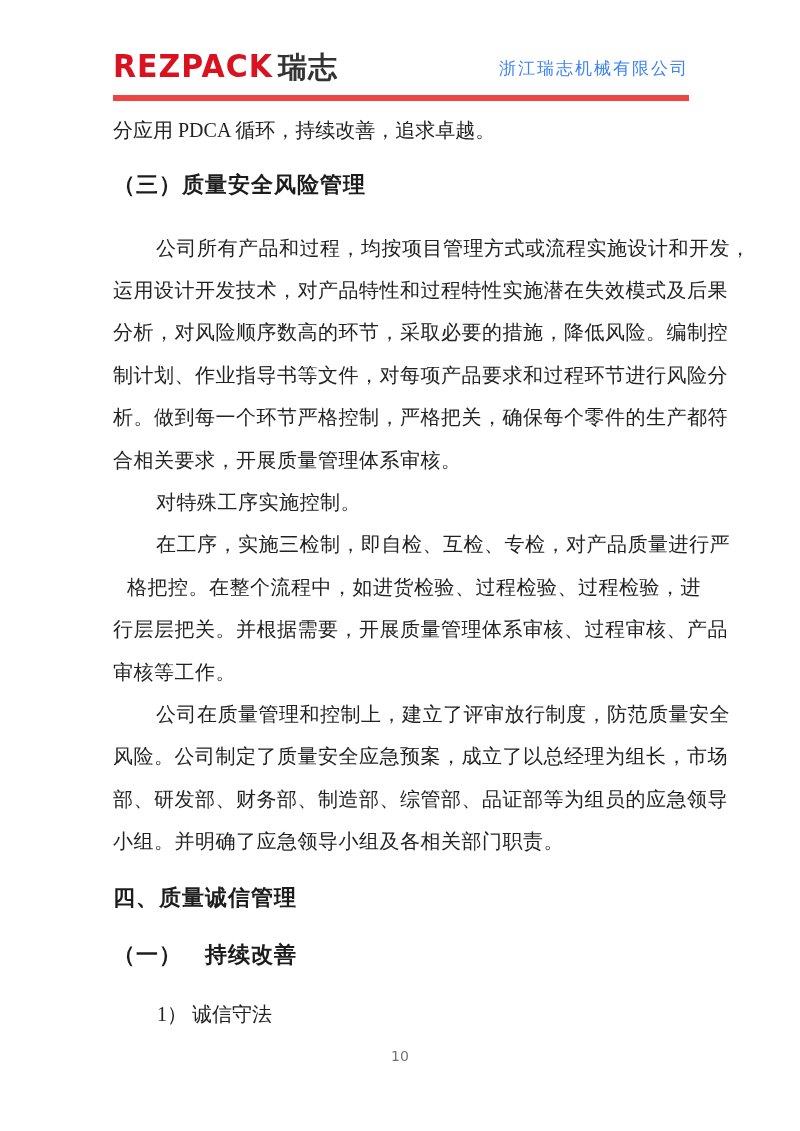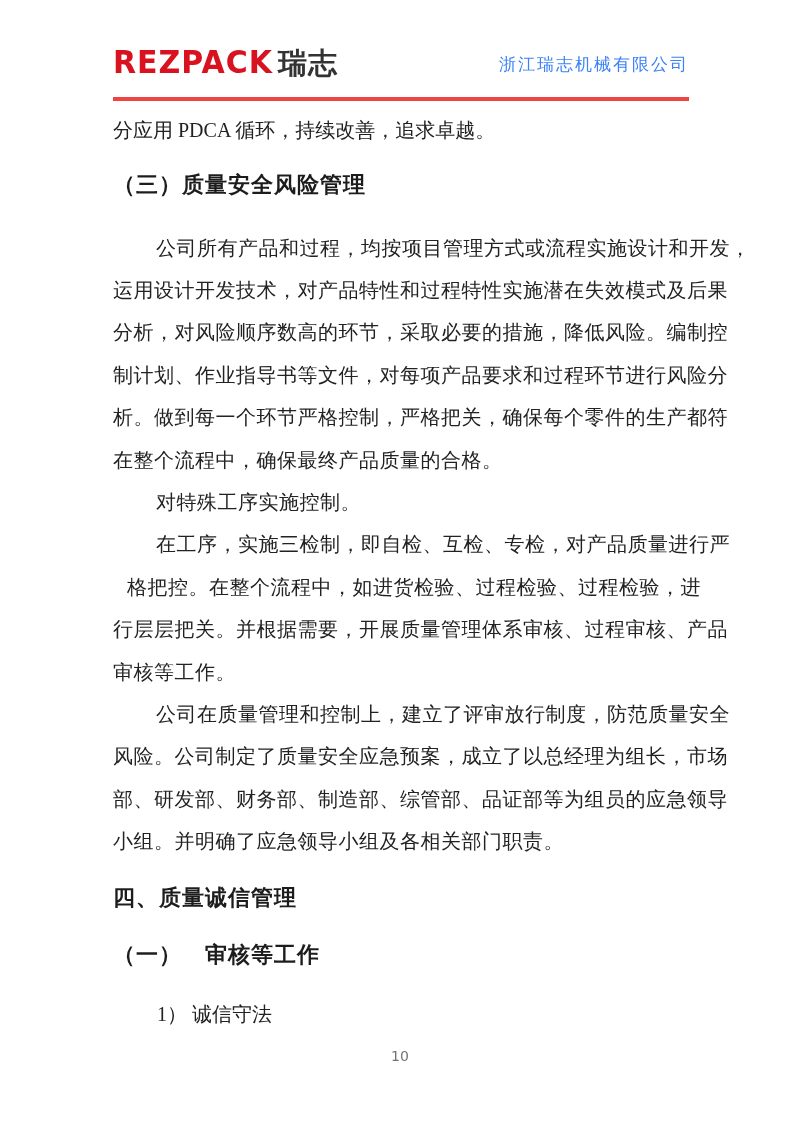--- a/index.html
+++ b/index.html
@@ -20,22 +20,22 @@
     top: 0;
     width: 576px;
     height: 100%;
   }
   
   .header {
     padding-top: 56px;
     display: flex;
     justify-content: space-between;
     align-items: flex-end;
-    border-bottom: 4px solid #ef4444;
-    padding-bottom: 19px;
+    border-bottom: 6px solid #ef4444;
+    padding-bottom: 13px;
     height: 101px;
   }
   .logo { display: flex; align-items: baseline; line-height: 1; }
   .logo-latin {
     font-family: "DejaVu Sans", "Liberation Sans", sans-serif;
     font-weight: 900;
     font-size: 30px;
     letter-spacing: 1px;
     color: #d8121f;
     transform: scaleY(1.05);
@@ -142,38 +142,38 @@
     <div class="intro-line">分应用 PDCA 循环，持续改善，追求卓越。</div>
 
     <div class="section-heading">（三）质量安全风险管理</div>
 
     <div class="lines">
       <div class="line indent-2">公司所有产品和过程，均按项目管理方式或流程实施设计和开发，</div>
       <div class="line">运用设计开发技术，对产品特性和过程特性实施潜在失效模式及后果</div>
       <div class="line">分析，对风险顺序数高的环节，采取必要的措施，降低风险。编制控</div>
       <div class="line">制计划、作业指导书等文件，对每项产品要求和过程环节进行风险分</div>
       <div class="line">析。做到每一个环节严格控制，严格把关，确保每个零件的生产都符</div>
-      <div class="line">在整个流程中，确保最终产品质量的合格。</div>
+      <div class="line">合相关要求，开展质量管理体系审核。</div>
 
       <div class="line indent-2">对特殊工序实施控制。</div>
 
       <div class="line indent-2">在工序，实施三检制，即自检、互检、专检，对产品质量进行严</div>
       <div class="line indent-1">格把控。在整个流程中，如进货检验、过程检验、过程检验，进</div>
       <div class="line">行层层把关。并根据需要，开展质量管理体系审核、过程审核、产品</div>
       <div class="line">审核等工作。</div>
 
       <div class="line indent-2">公司在质量管理和控制上，建立了评审放行制度，防范质量安全</div>
       <div class="line">风险。公司制定了质量安全应急预案，成立了以总经理为组长，市场</div>
       <div class="line">部、研发部、财务部、制造部、综管部、品证部等为组员的应急领导</div>
       <div class="line">小组。并明确了应急领导小组及各相关部门职责。</div>
     </div>
 
     <div class="chapter-heading">四、质量诚信管理</div>
 
-    <div class="subsection-heading">（一）　审核等工作</div>
+    <div class="subsection-heading">（一）　持续改善</div>
 
     <div class="item-heading">1） 诚信守法</div>
 
   </div>
 
   <div class="footer">
     <span class="page-number">10</span>
   </div>
 </div>
 

